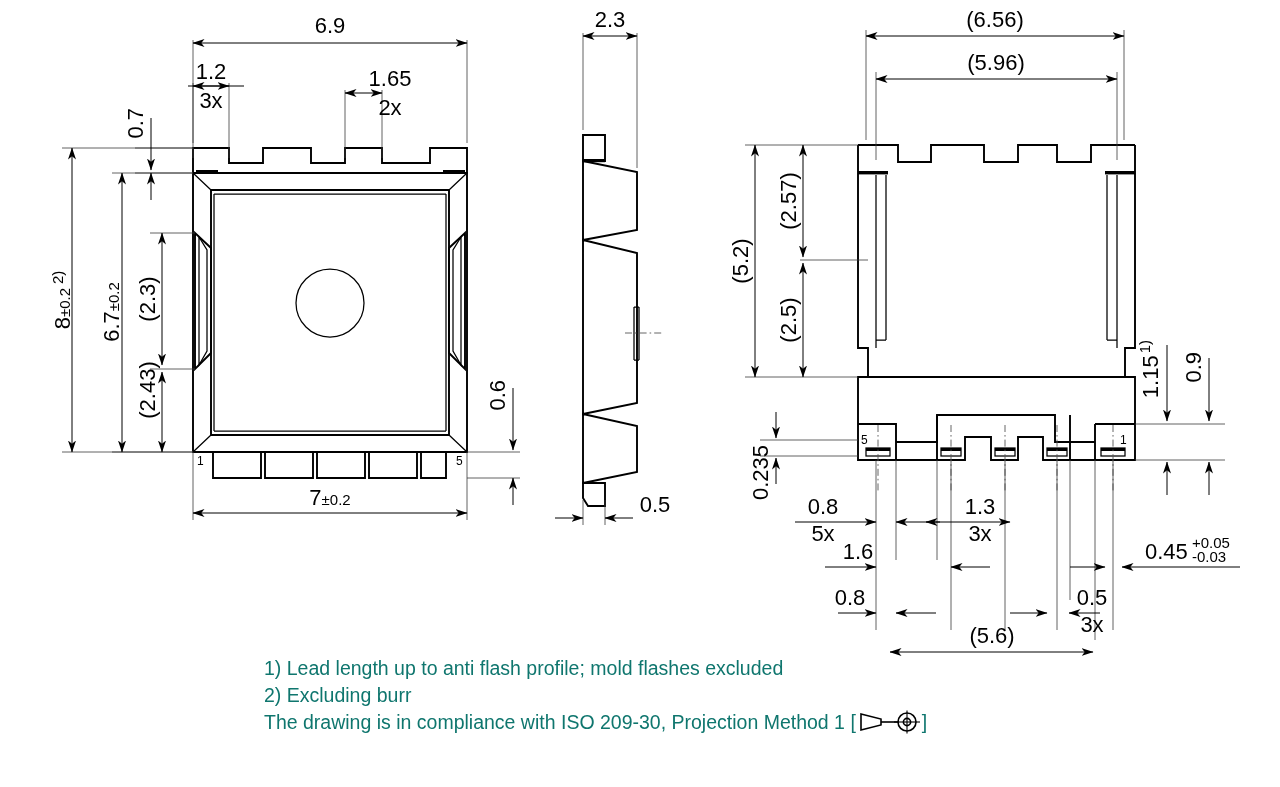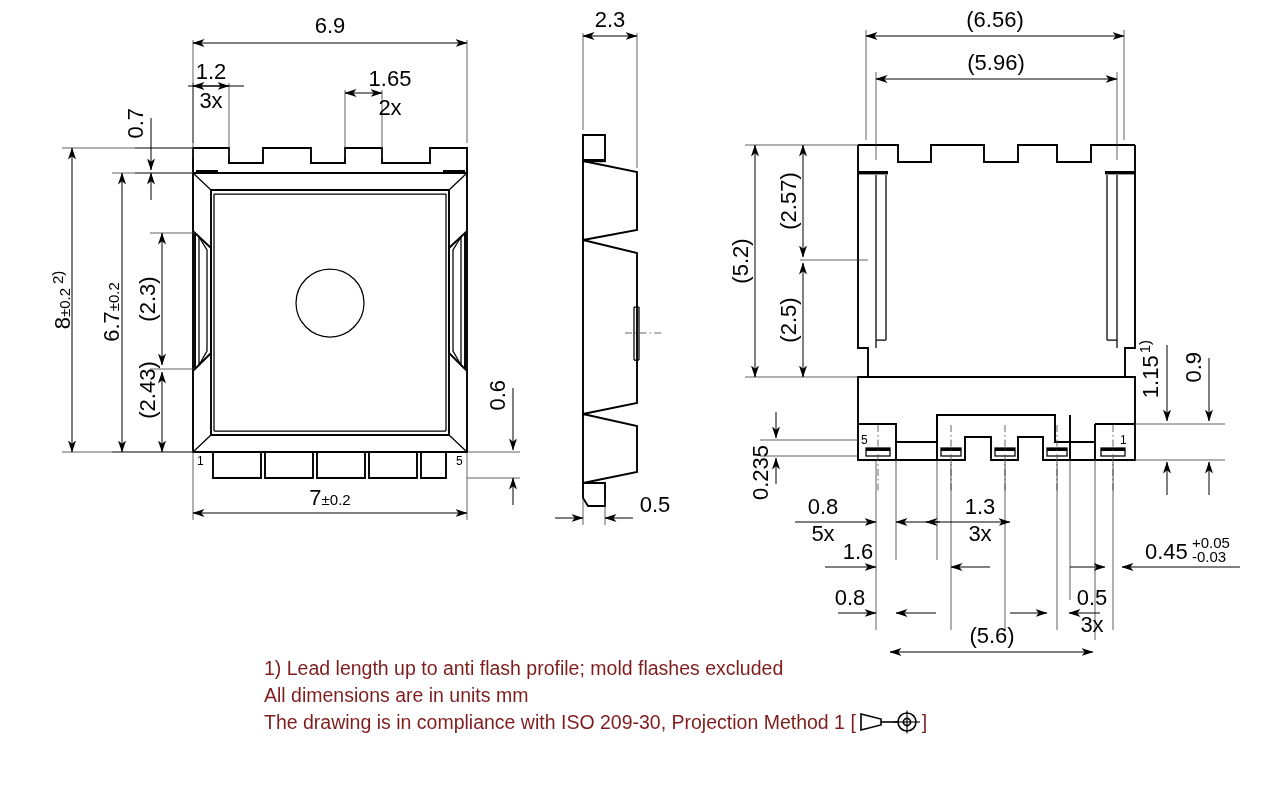--- a/index.html
+++ b/index.html
@@ -1,20 +1,20 @@
 <!DOCTYPE html>
 <html><head>
 <meta charset="utf-8">
 <style>
   html,body{margin:0;padding:0;background:#ffffff;}
   body{width:1280px;height:787px;font-family:"Liberation Sans",sans-serif;color:#000;}
   #stage{position:relative;width:1280px;height:787px;overflow:hidden;background:#fff;}
   svg{display:block;}
   .notes{position:absolute;left:264px;top:655px;width:820px;}
-  .note{font-size:19.5px;line-height:27px;color:#7f1d1d;white-space:nowrap;}
+  .note{font-size:19.5px;line-height:27px;color:#0f766e;white-space:nowrap;}
   .iso-sym{display:inline-block;vertical-align:-5px;margin:0 1px;}
 </style>
 </head>
 <body>
 
 <div id="stage">
 
 <svg width="1280" height="787" viewBox="0 0 1280 787">
   <defs>
     <marker id="ar" markerWidth="12" markerHeight="8" refX="11.5" refY="4" orient="auto" markerUnits="userSpaceOnUse">
@@ -250,21 +250,21 @@
     </g>
 
     <path class="dim" d="M1209,358 L1209,421" marker-end="url(#ar)"></path>
     <path class="dim" d="M1209,462 L1209,495" marker-start="url(#arS)"></path>
     <text class="t" x="1201" y="352" transform="rotate(-90 1201,352)" text-anchor="end">0.9</text>
   </g>
 </svg>
 
 <div class="notes">
   <div class="note">1) Lead length up to anti flash profile; mold flashes excluded</div>
-  <div class="note">All dimensions are in units mm</div>
+  <div class="note">2) Excluding burr</div>
   <div class="note"><span>The drawing is in compliance with ISO 209-30, Projection Method 1 [</span><span class="iso-sym"><svg width="64" height="24" viewBox="0 0 64 24">
             <path d="M4,4 L24,9 L24,15 L4,20 Z" fill="none" stroke="#000" stroke-width="1.6"></path>
             <line x1="24" y1="12" x2="42" y2="12" stroke="#000" stroke-width="1.6"></line>
             <circle cx="50" cy="12" r="9" fill="none" stroke="#000" stroke-width="1.6"></circle>
             <circle cx="50" cy="12" r="3.6" fill="none" stroke="#000" stroke-width="1.6"></circle>
             <line x1="50" y1="0.5" x2="50" y2="23.5" stroke="#000" stroke-width="1.1"></line>
             <line x1="37" y1="12" x2="63" y2="12" stroke="#000" stroke-width="1.1"></line>
           </svg></span><span>]</span></div>
 </div>
 

